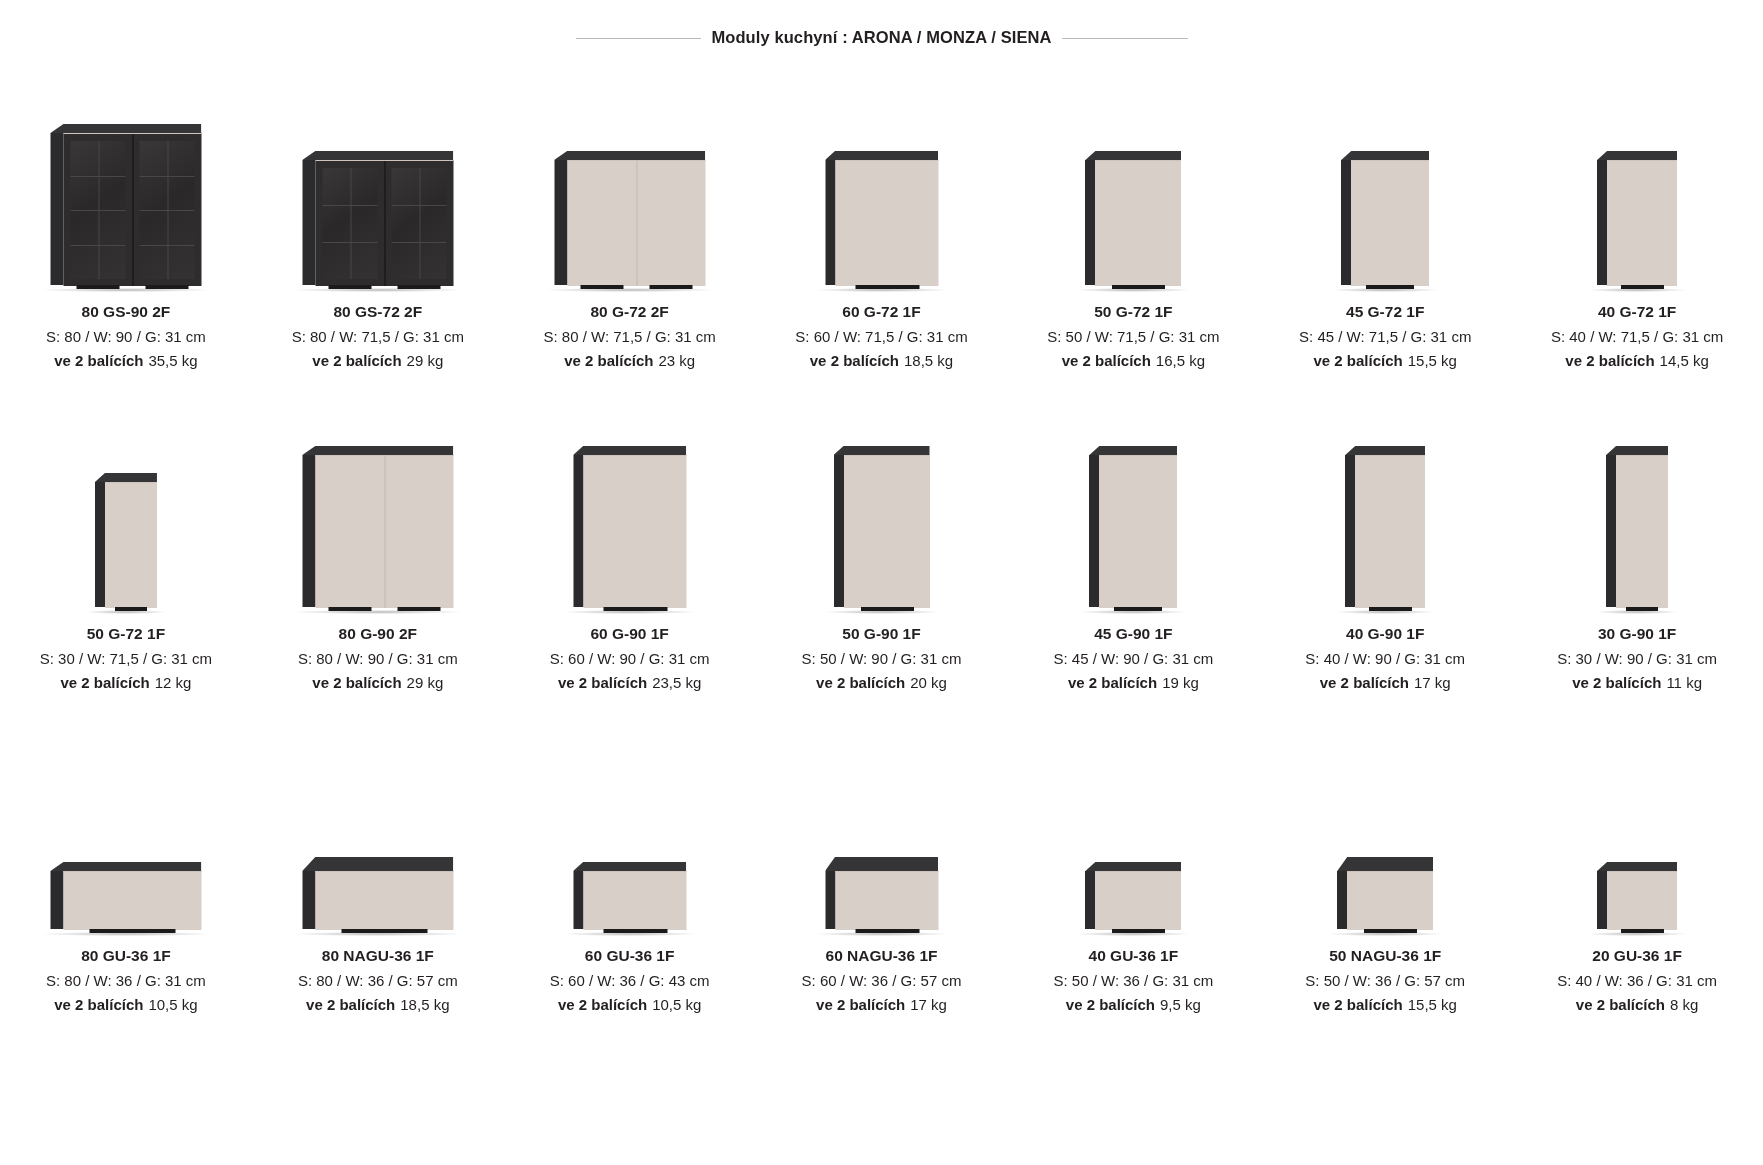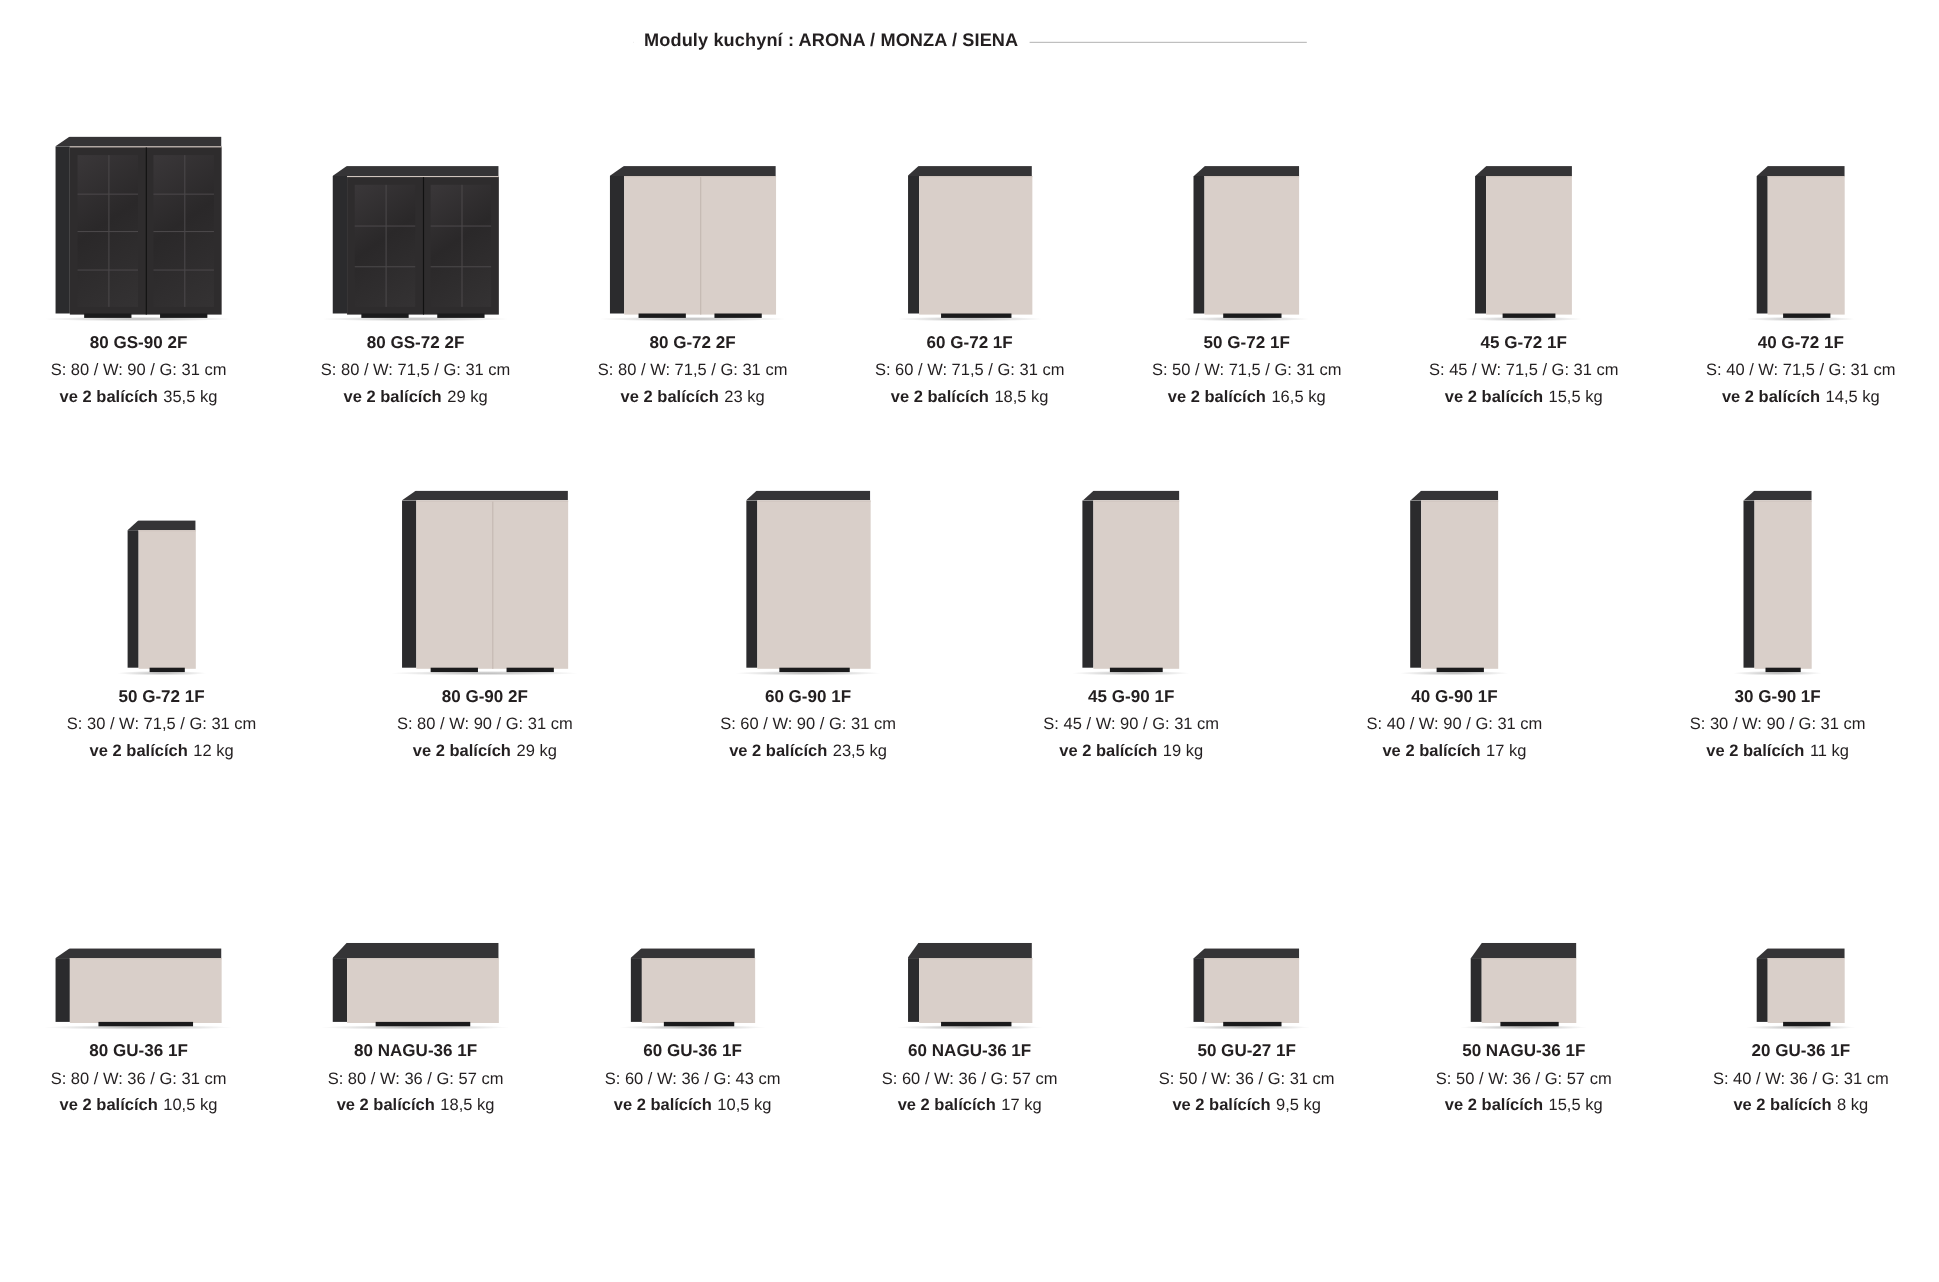--- a/index.html
+++ b/index.html
@@ -15,21 +15,21 @@
     overflow: hidden;
     position: relative;
   }
 
   
   .page-header {
     position: absolute;
     top: 28px;
     left: 0;
     width: 100%;
-    text-align: left;
+    text-align: center;
   }
   .page-header .title-rule {
     display: block;
     margin: 0 auto;
     width: 612px;
     position: relative;
   }
   .page-header .title-text {
     display: inline-block;
     font-size: 16.5px;
@@ -370,20 +370,36 @@
           </div>
         </div>
         <div class="caption">
           <div class="cap-code">60 G-90 1F</div>
           <div class="cap-dims">S: 60 / W: 90 / G: 31 cm</div>
           <div class="cap-pack"><span class="pk">ve 2 balících</span><span class="wt">23,5 kg</span></div>
         </div>
       </div>
       <div class="cell">
         <div class="stage">
+          <div class="cab" style="width: 96px; height: 152px;">
+            <div class="topcap" style="left: 0px; top: -9px; width: 96px; height: 9px; clip-path: polygon(10px 0px, 100% 0px, 100% 100%, 0px 100%);"></div>
+            <div class="side" style="width: 10px; height: 152px;"></div>
+            <div class="front" style="left: 10px; width: 86px; height: 152px;"></div>
+            <div class="handlebar" style="left: 27px; width: 53px;"></div>
+            <div class="shadow" style="width: 114px;"></div>
+          </div>
+        </div>
+        <div class="caption">
+          <div class="cap-code">50 G-90 1F</div>
+          <div class="cap-dims">S: 50 / W: 90 / G: 31 cm</div>
+          <div class="cap-pack"><span class="pk">ve 2 balících</span><span class="wt">20 kg</span></div>
+        </div>
+      </div>
+      <div class="cell">
+        <div class="stage">
           <div class="cab" style="width: 88px; height: 152px;">
             <div class="topcap" style="left: 0px; top: -9px; width: 88px; height: 9px; clip-path: polygon(10px 0px, 100% 0px, 100% 100%, 0px 100%);"></div>
             <div class="side" style="width: 10px; height: 152px;"></div>
             <div class="front" style="left: 10px; width: 78px; height: 152px;"></div>
             <div class="handlebar" style="left: 25px; width: 48px;"></div>
             <div class="shadow" style="width: 106px;"></div>
           </div>
         </div>
         <div class="caption">
           <div class="cap-code">45 G-90 1F</div>
@@ -493,21 +509,21 @@
         <div class="stage">
           <div class="cab" style="width: 96px; height: 58px;">
             <div class="topcap" style="left: 0px; top: -9px; width: 96px; height: 9px; clip-path: polygon(10px 0px, 100% 0px, 100% 100%, 0px 100%);"></div>
             <div class="side" style="width: 10px; height: 58px;"></div>
             <div class="front" style="left: 10px; width: 86px; height: 58px;"></div>
             <div class="handlebar" style="left: 27px; width: 53px;"></div>
             <div class="shadow" style="width: 114px;"></div>
           </div>
         </div>
         <div class="caption">
-          <div class="cap-code">50 GU-27 1F</div>
+          <div class="cap-code">40 GU-36 1F</div>
           <div class="cap-dims">S: 50 / W: 36 / G: 31 cm</div>
           <div class="cap-pack"><span class="pk">ve 2 balících</span><span class="wt">9,5 kg</span></div>
         </div>
       </div>
       <div class="cell">
         <div class="stage">
           <div class="cab" style="width: 96px; height: 58px;">
             <div class="topcap" style="left: 0px; top: -14px; width: 96px; height: 14px; clip-path: polygon(10px 0px, 100% 0px, 100% 100%, 0px 100%);"></div>
             <div class="side" style="width: 10px; height: 58px;"></div>
             <div class="front" style="left: 10px; width: 86px; height: 58px;"></div>

